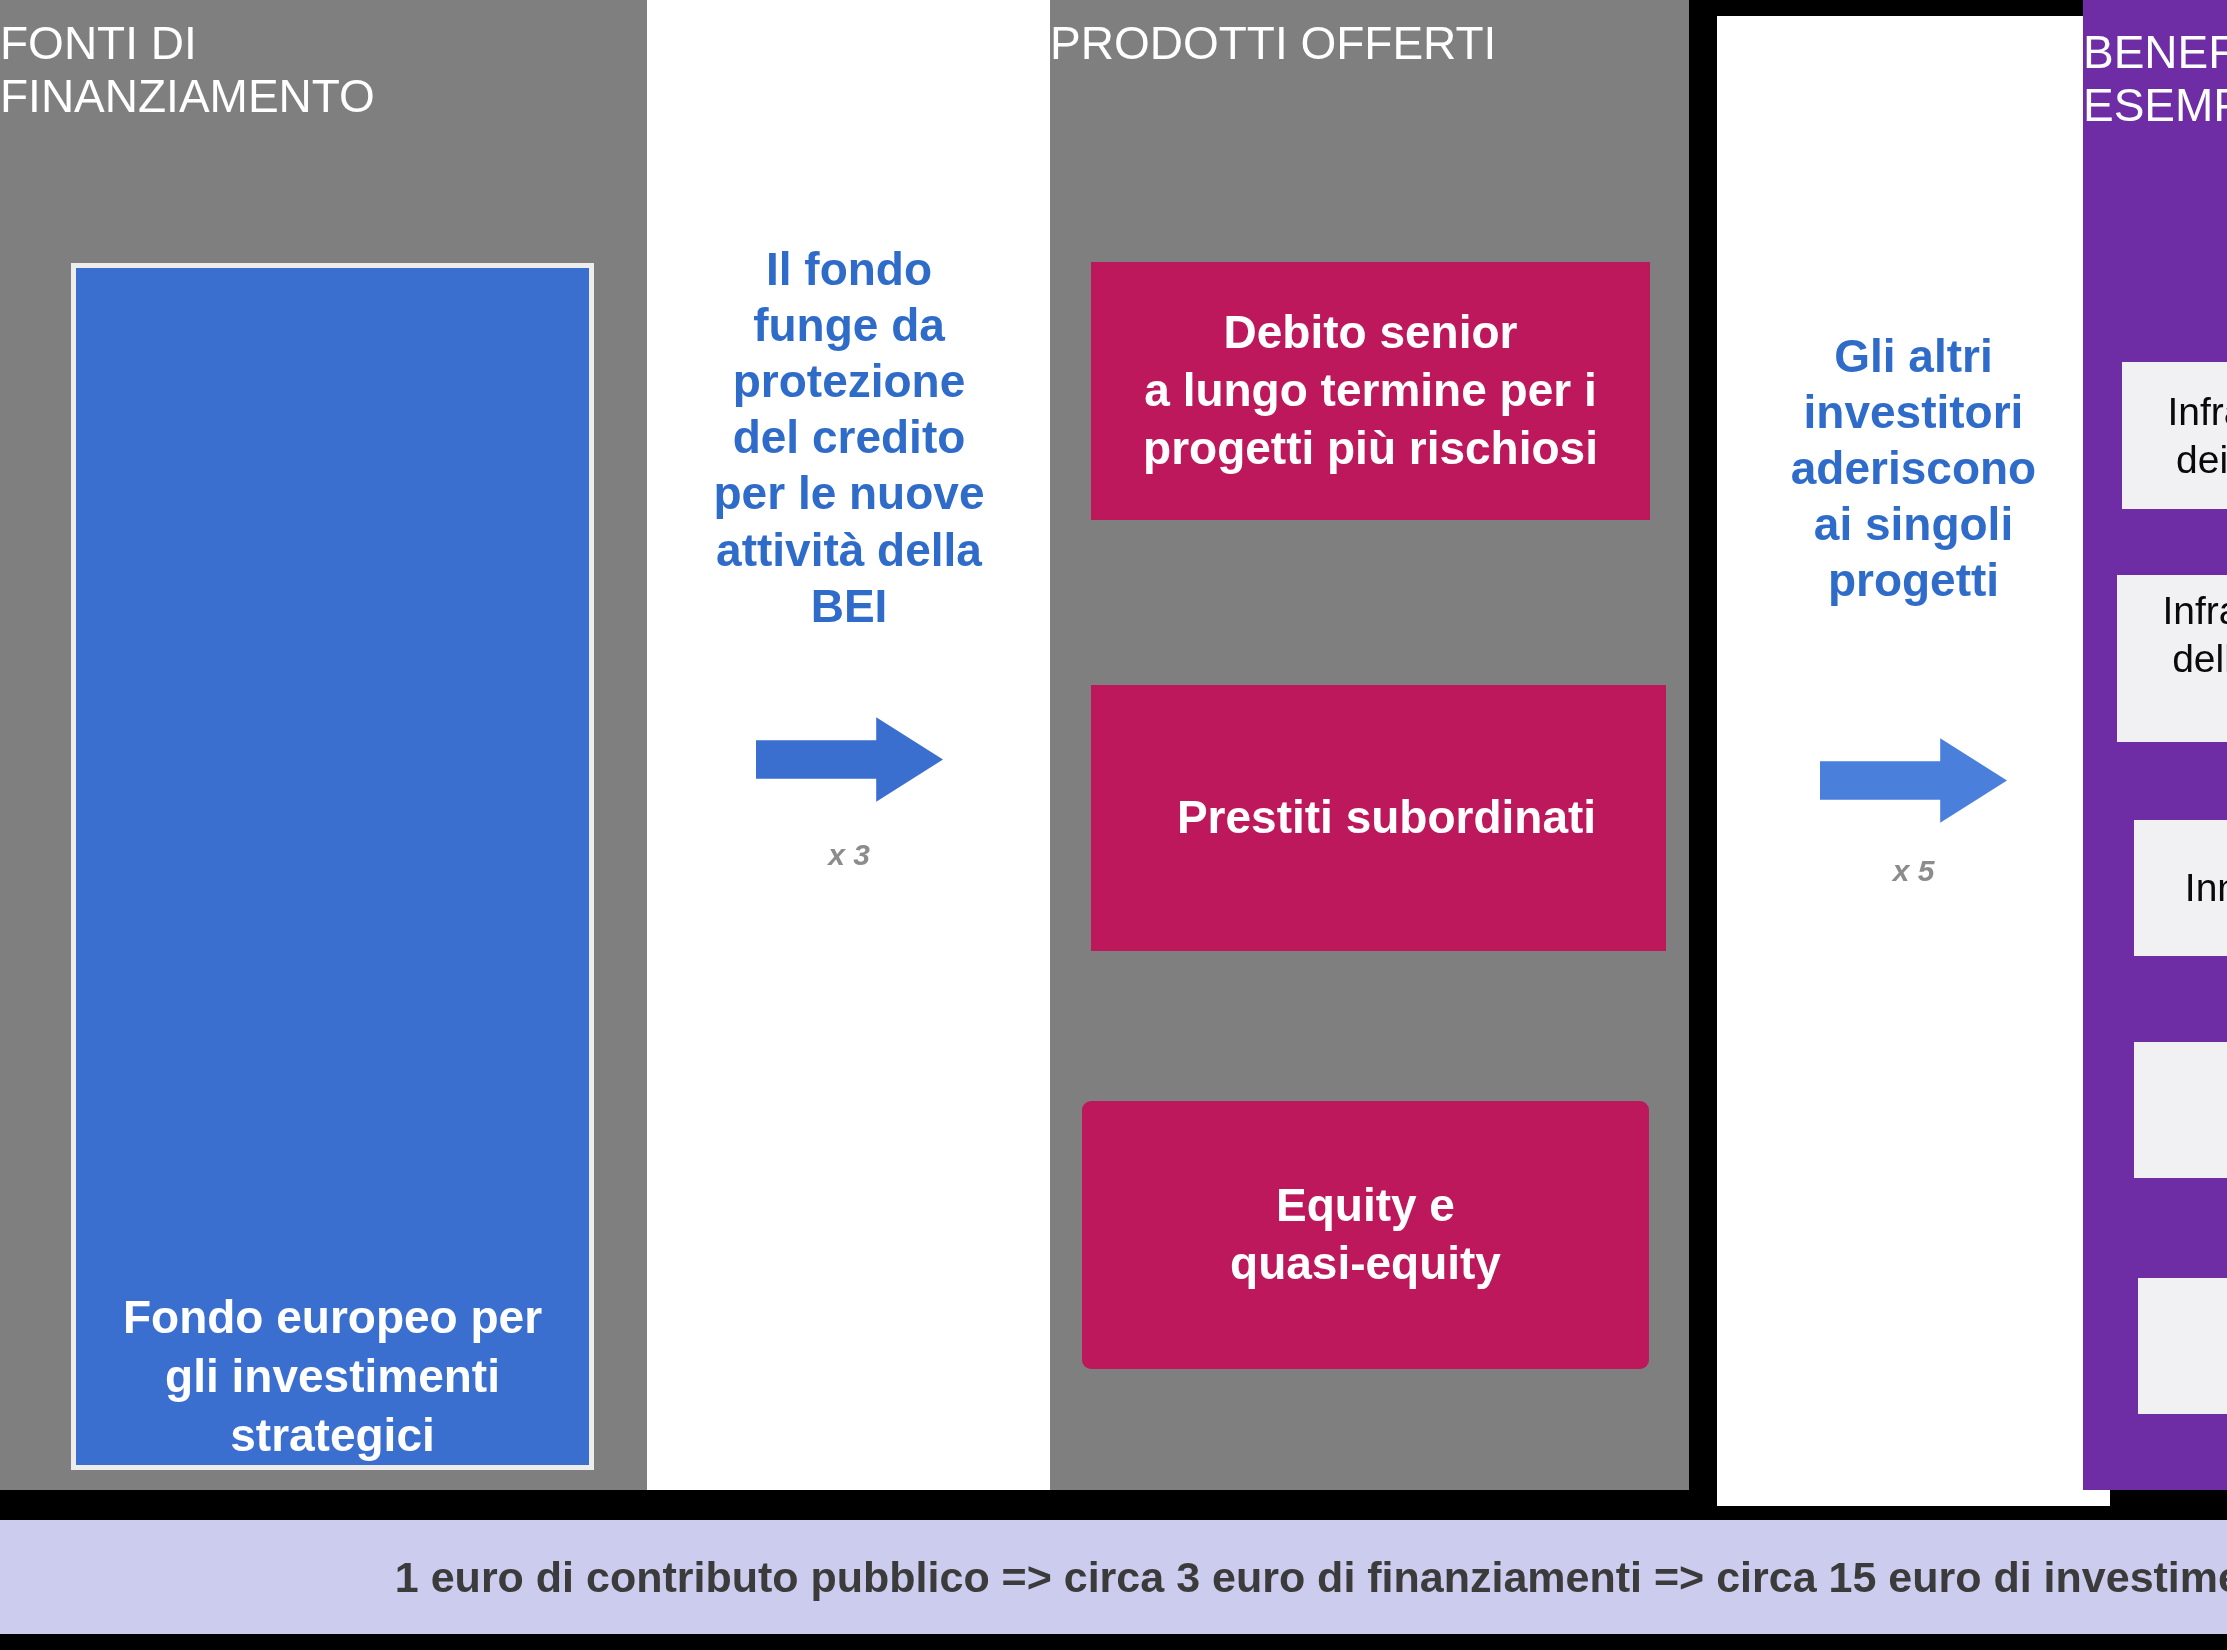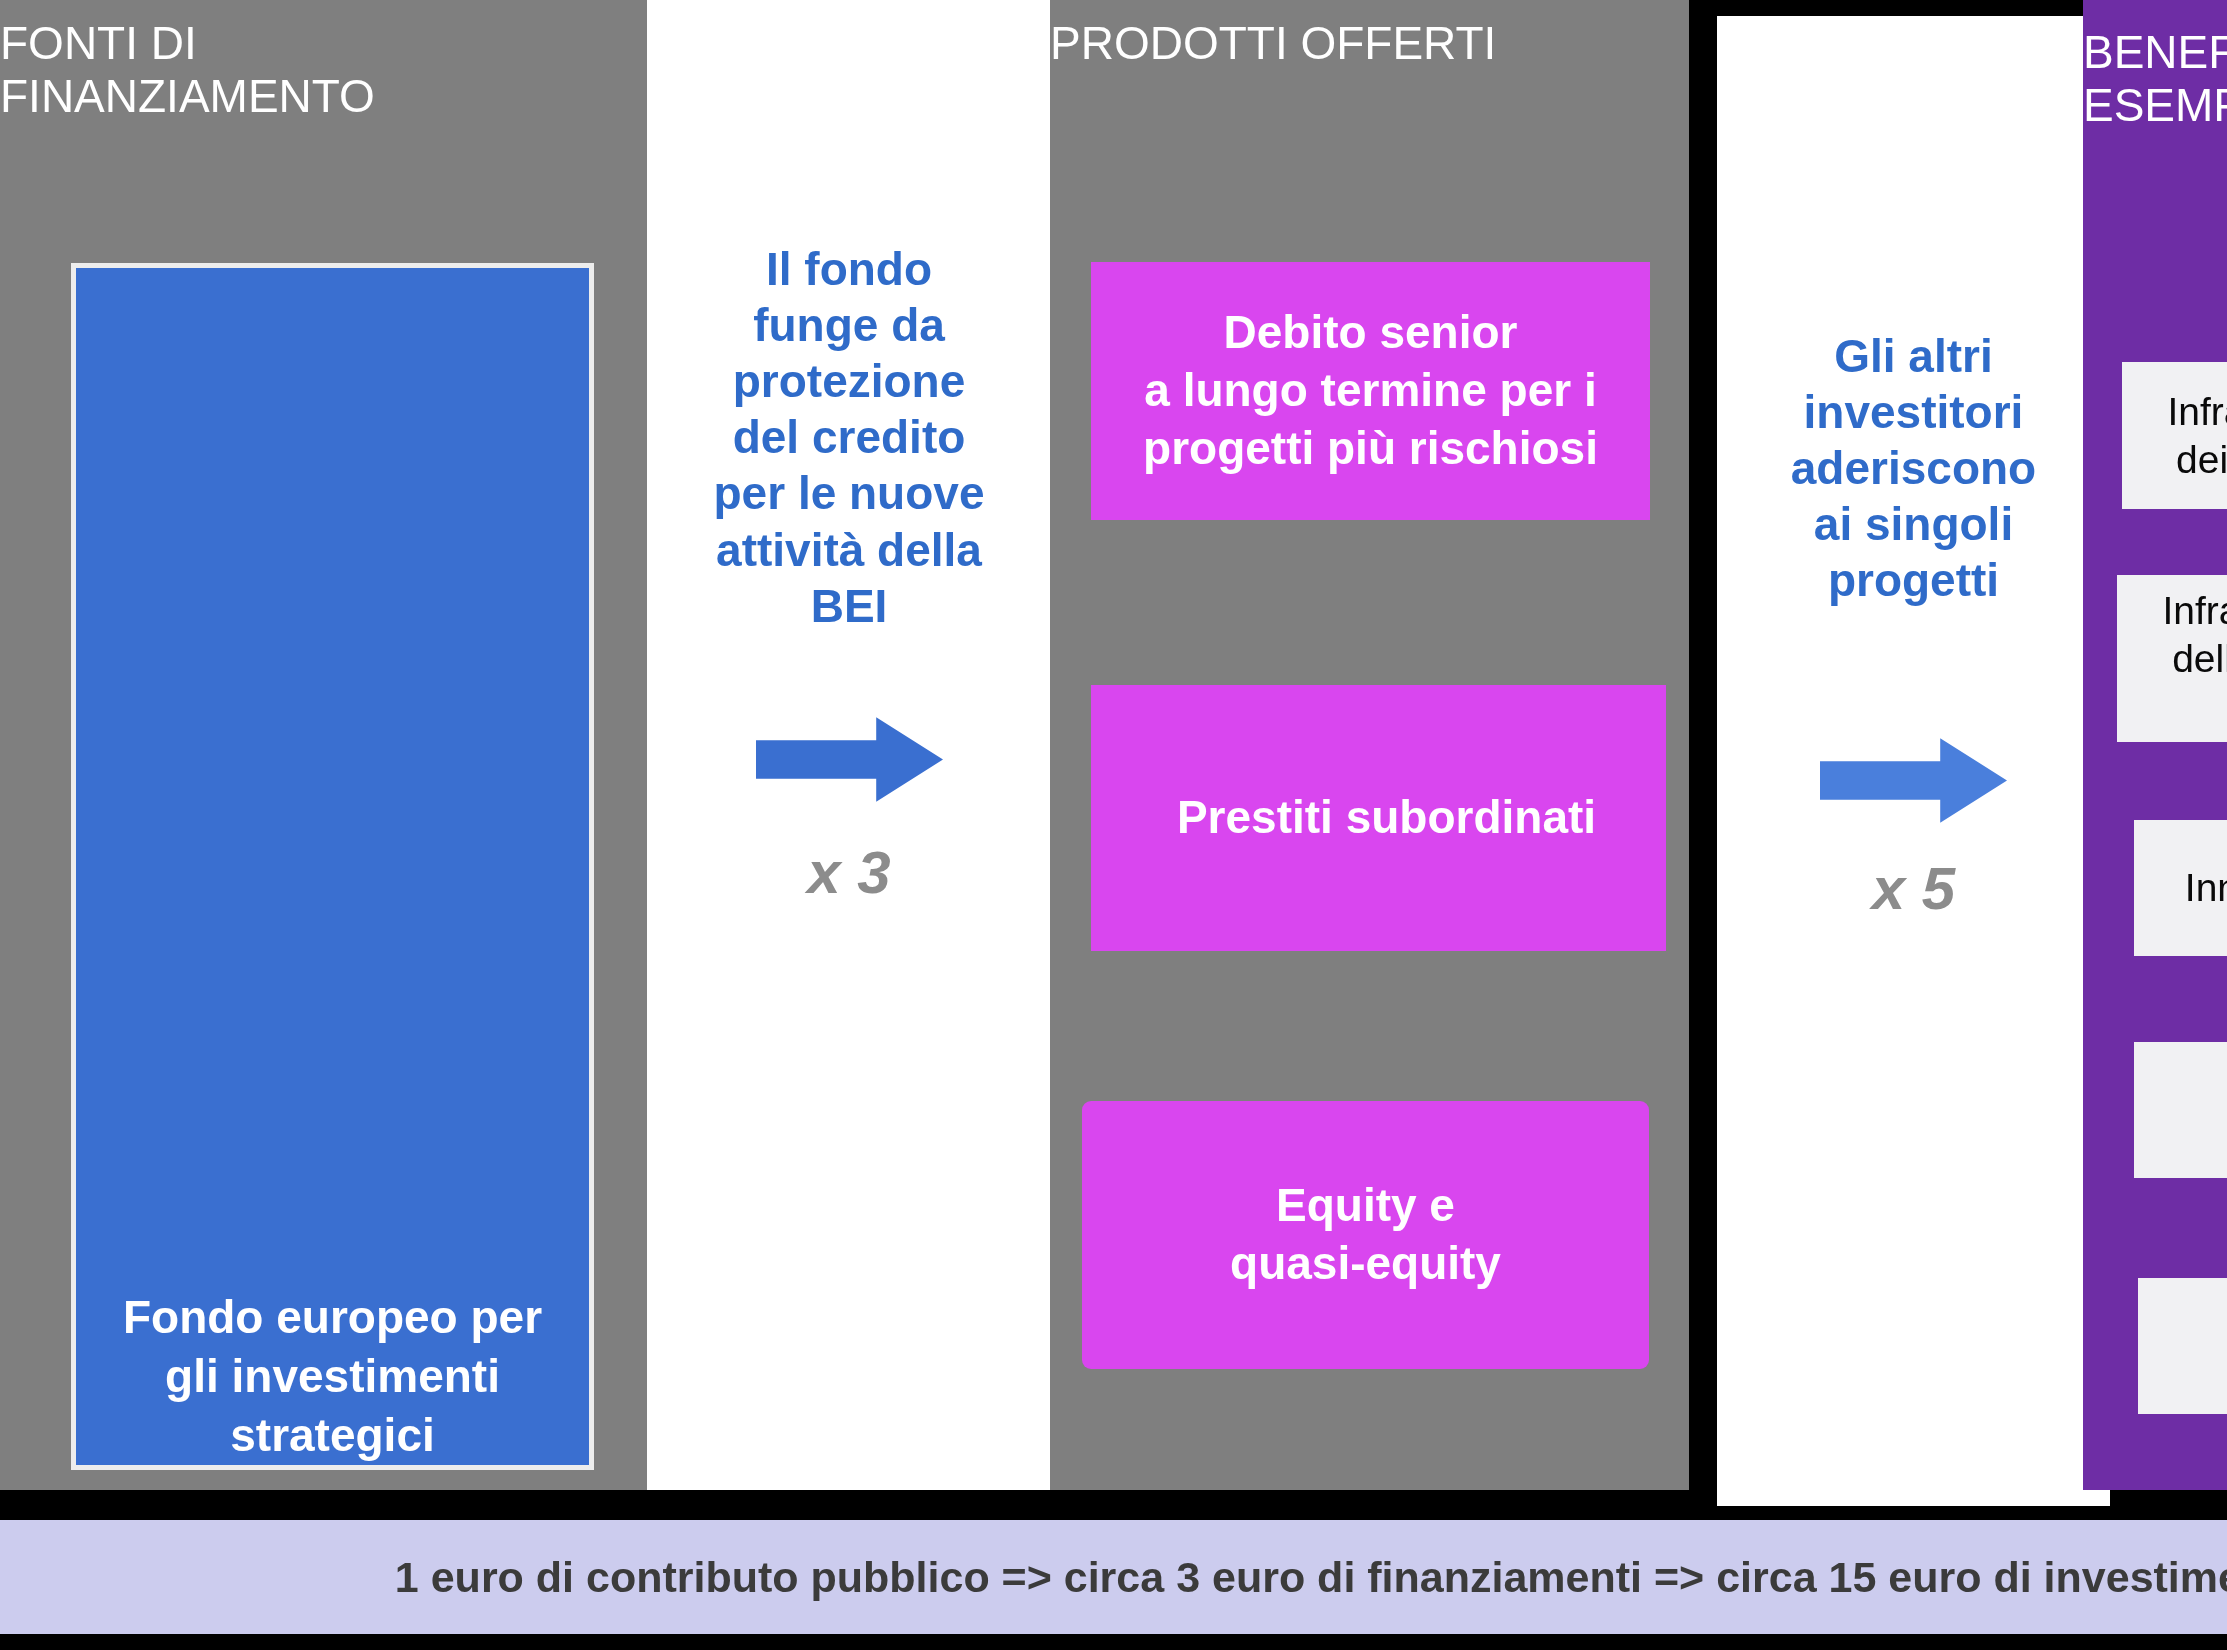--- a/index.html
+++ b/index.html
@@ -85,28 +85,28 @@
     width: 100%;
     display: flex;
     justify-content: center;
   }
   .multiplier {
     position: absolute;
     width: 100%;
     color: #8C8C8C;
     font-weight: 700;
     font-style: italic;
-    font-size: 60px;
+    font-size: 30px;
     text-align: center;
   }
 
   
   .product-box {
     position: absolute;
-    background: #d946ef;
+    background: #be185d;
     display: flex;
     align-items: center;
     justify-content: center;
     box-sizing: border-box;
   }
   .product-label {
     color: #FFFFFF;
     font-weight: 700;
     font-size: 46px;
     line-height: 1.26;

